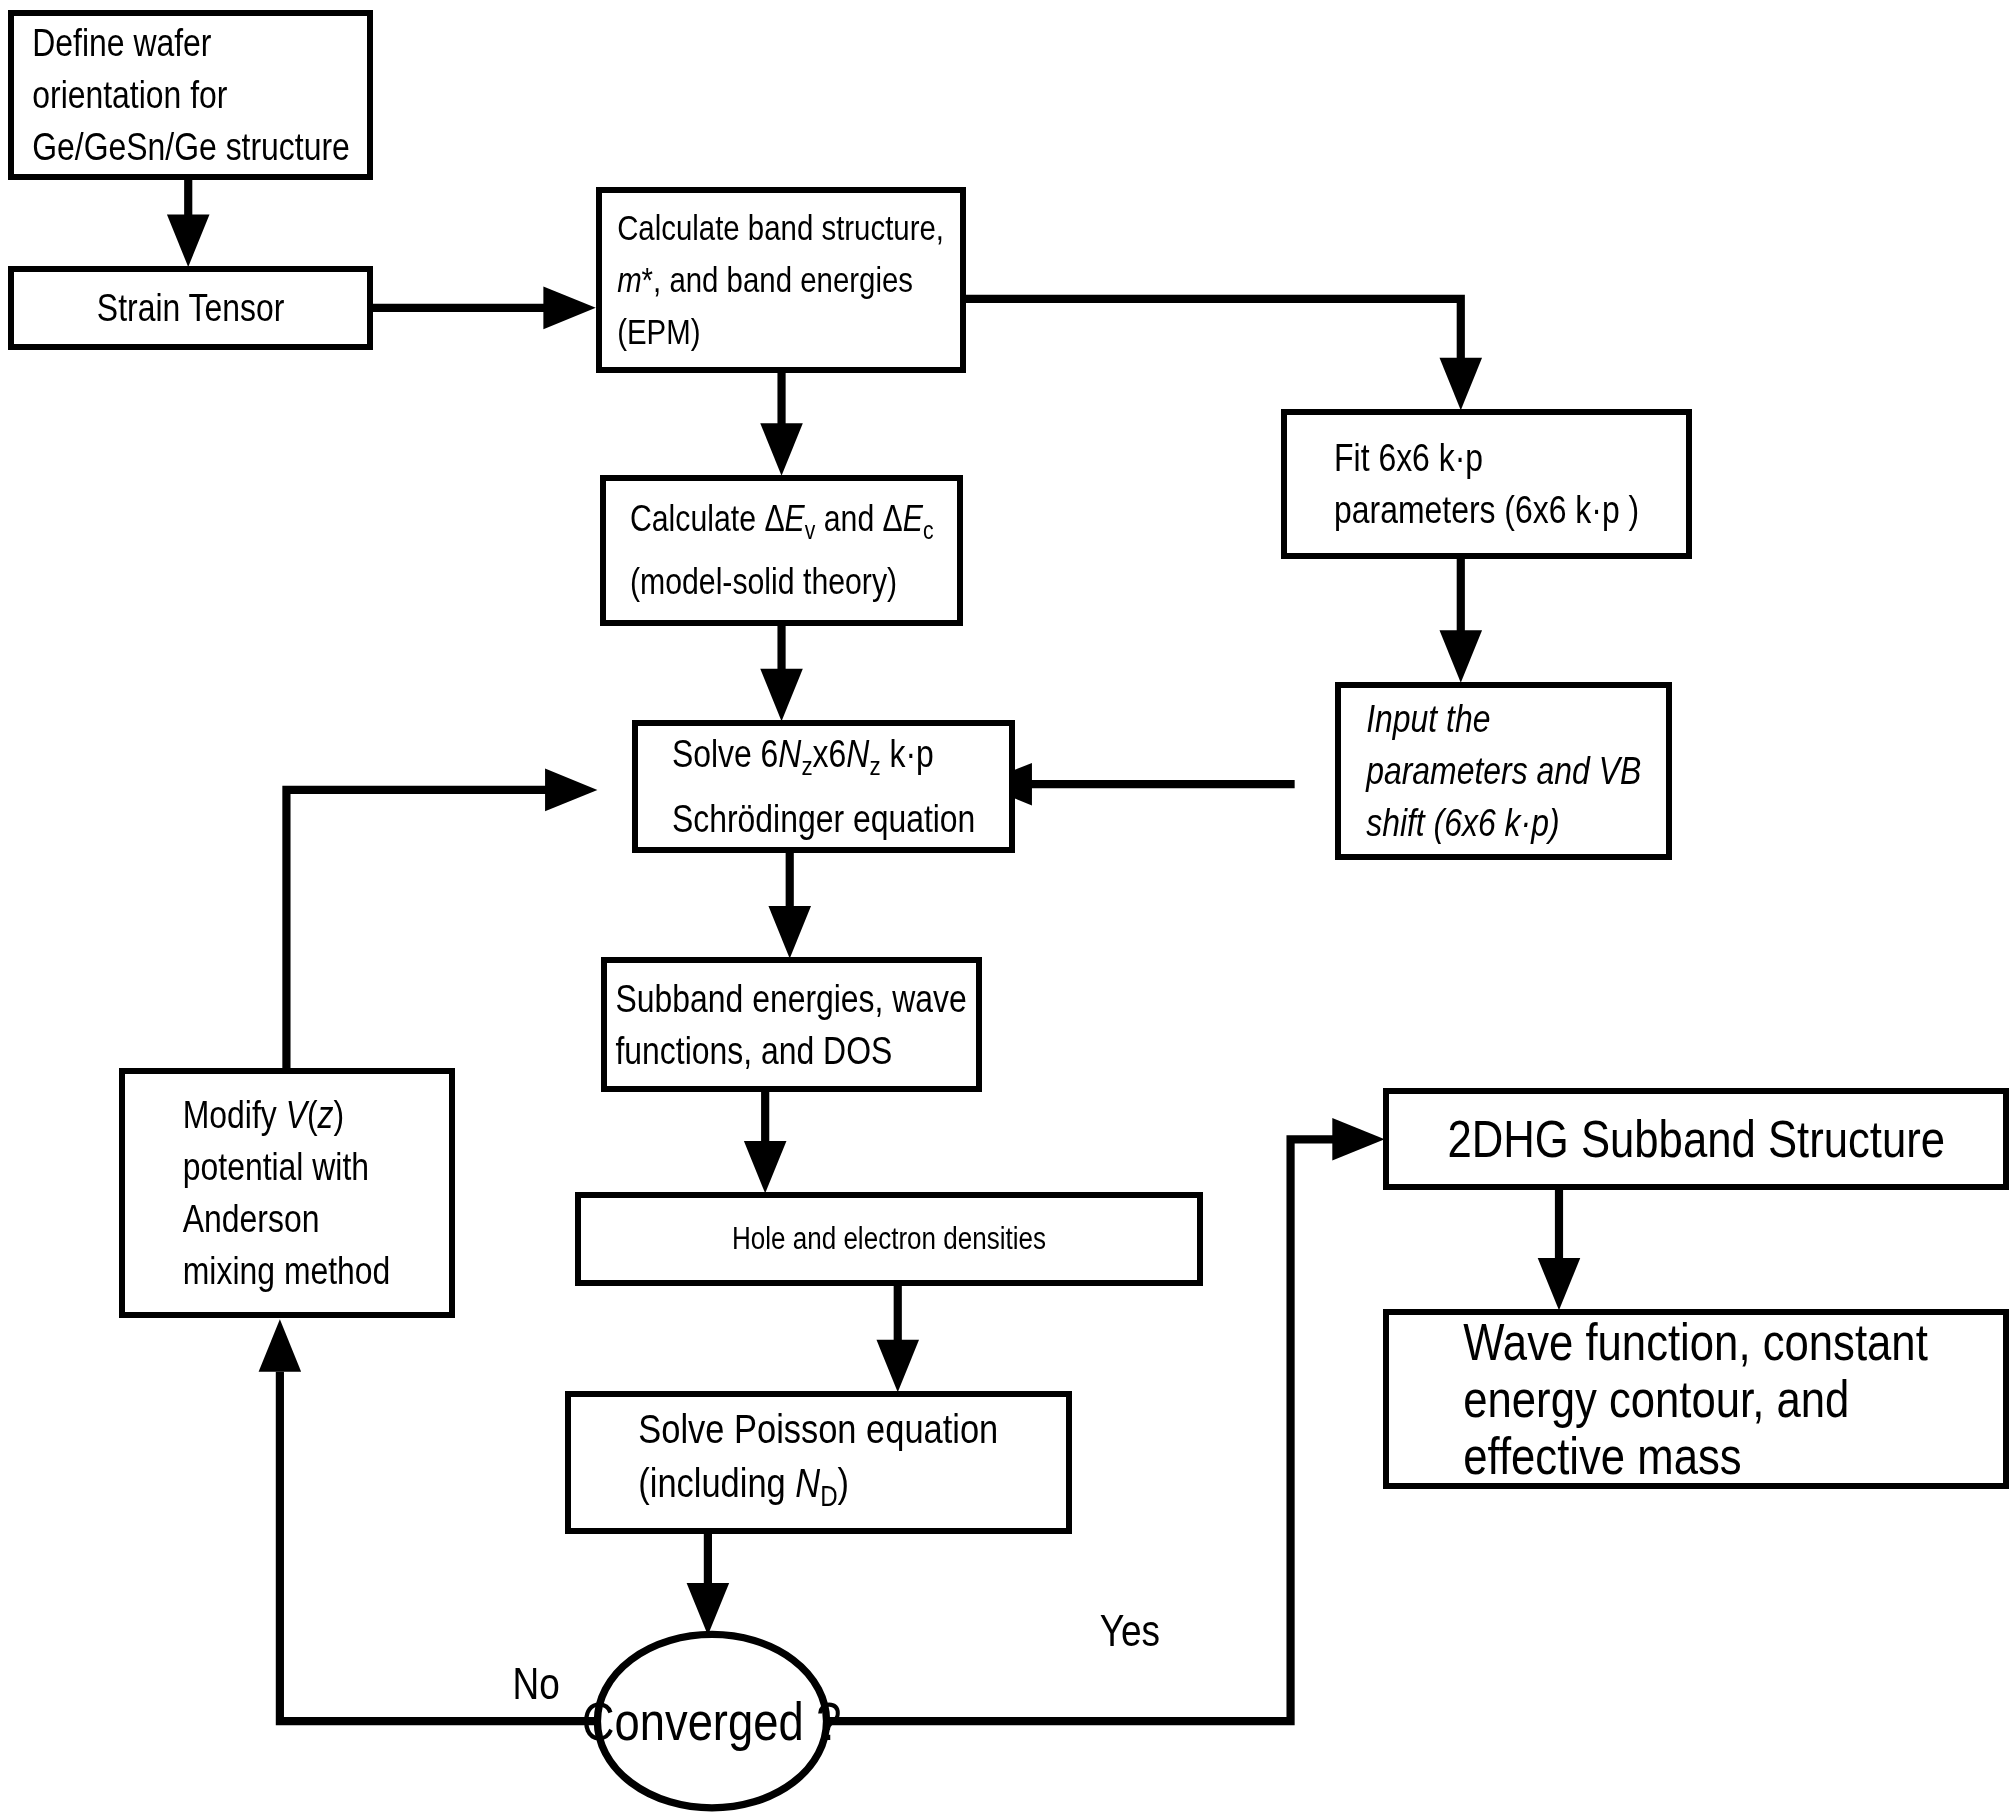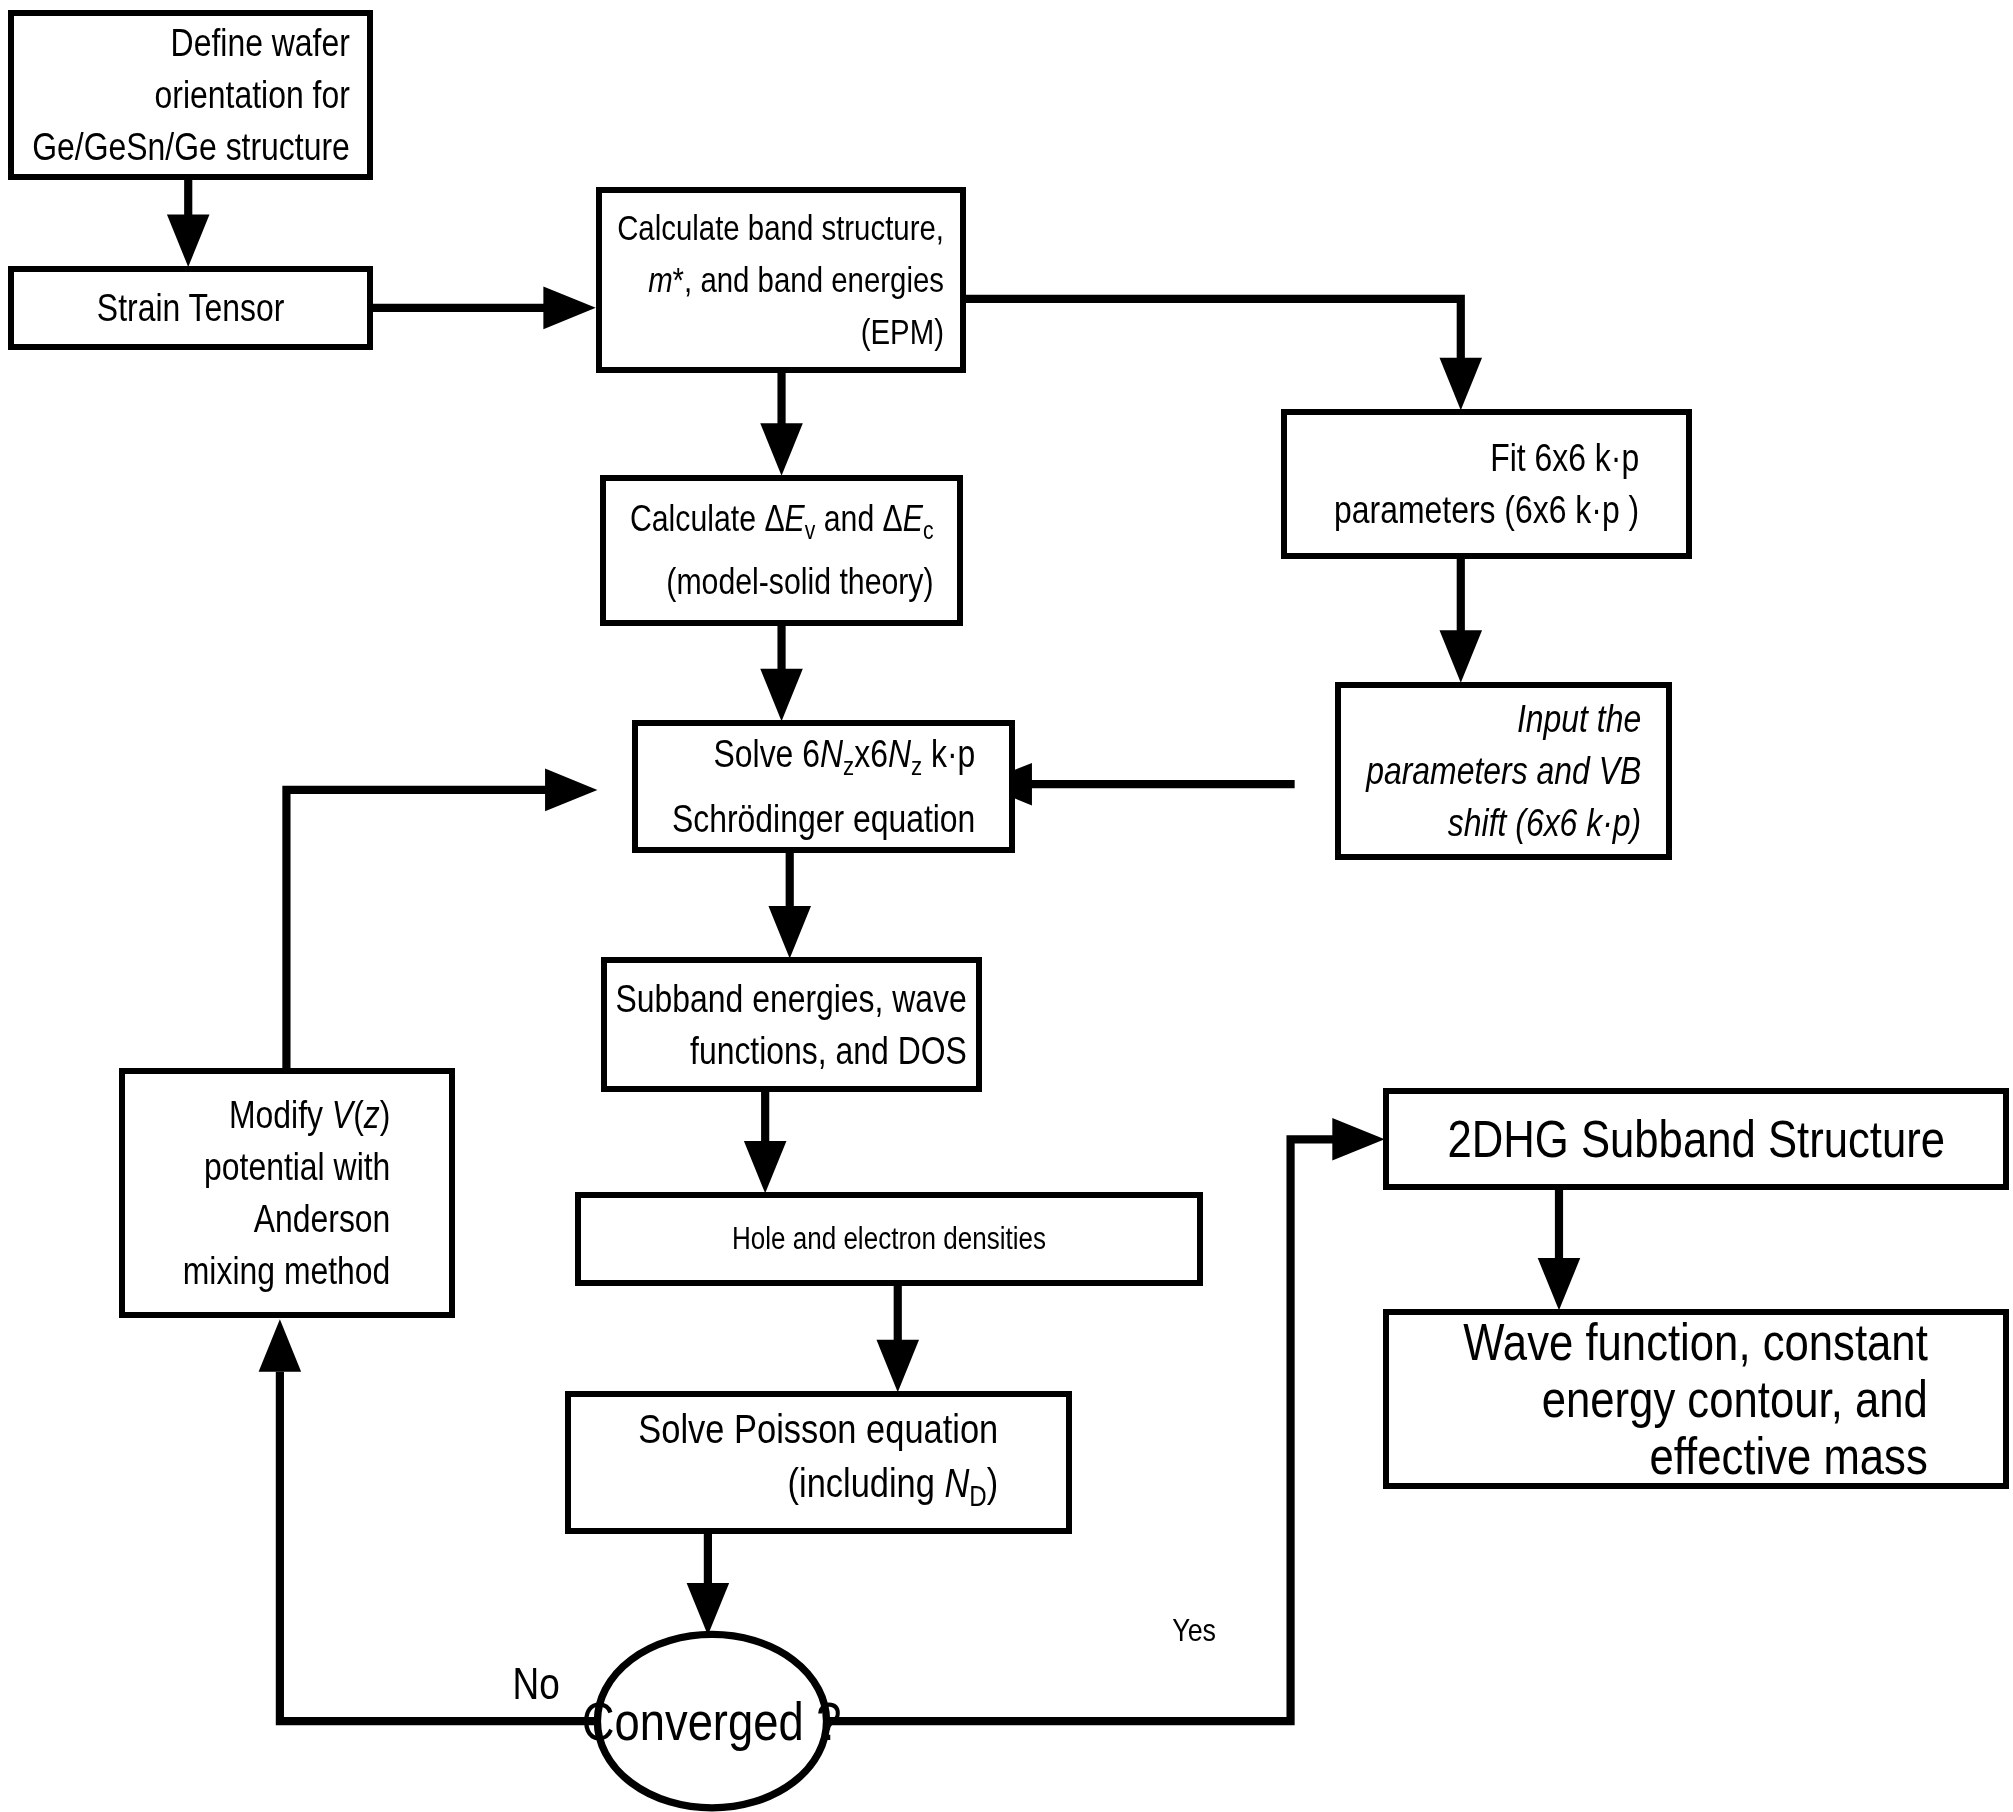--- a/index.html
+++ b/index.html
@@ -4,21 +4,21 @@
 <style>
   html,body{margin:0;padding:0;background:#ffffff;}
   body{width:2014px;height:1813px;font-family:"Liberation Sans",sans-serif;color:#000;}
   #canvas{position:relative;width:2014px;height:1813px;background:#fff;overflow:hidden;}
   #wires{position:absolute;left:0;top:0;width:2014px;height:1813px;}
   .wire{stroke:#000;stroke-width:10;fill:none;}
   .head{fill:#000;stroke:none;}
   .oval{fill:#fff;stroke:#000;stroke-width:9;}
   .node{
     position:absolute;box-sizing:border-box;border:6.5px solid #000;background:#fff;
-    display:flex;align-items:center;justify-content:center;text-align:right;
+    display:flex;align-items:center;justify-content:center;text-align:left;
     font-size:38px;line-height:52px;
   }
   .txt{transform:scaleX(0.84);transform-origin:50% 50%;white-space:nowrap;}
   .ln{display:block;white-space:nowrap;}
   .ln i{font-style:italic;}
   .ln sub{font-size:70%;vertical-align:-16%;font-style:normal;}
   .floating{
     position:absolute;display:flex;align-items:center;justify-content:center;
     text-align:center;background:transparent;
   }
@@ -31,21 +31,21 @@
   #nd-input  {left:1335px;top:682px;  width:337px; height:178px;font-style:italic;}
   #nd-schro  {left:596px; top:720px;  width:383px; height:133px;margin-left:36px;}
   #nd-sub    {left:601px; top:957px; width:381px; height:135px;}
   #nd-modify {left:119px; top:1068px; width:336px; height:250px;}
   #nd-dens   {left:575px; top:1192px; width:628px; height:94px; font-size:31px;}
   #nd-poisson{left:565px; top:1391px; width:507px; height:143px; font-size:41px; line-height:54px;}
   #nd-2dhg   {left:1383px;top:1088px; width:626px; height:102px; font-size:52px;}
   #nd-wave   {left:1383px;top:1309px; width:626px; height:180px; font-size:52px; line-height:57px;}
   #lbl-conv  {left:597px; top:1679px; width:229px; height:83px; font-size:54px;}
   #lbl-no    {left:479px; top:1655px; width:115px; height:57px;  font-size:44px;}
-  #lbl-yes   {left:1125px;top:1602px; width:139px; height:57px;  font-size:32px;}
+  #lbl-yes   {left:1060px;top:1602px; width:139px; height:57px;  font-size:44px;}
 </style>
 </head>
 <body>
 
 <div id="canvas">
 
   <svg id="wires" viewBox="0 0 2461 2215">
 
     <g>
       <line class="wire" x1="230" y1="218" x2="230" y2="268"></line>

